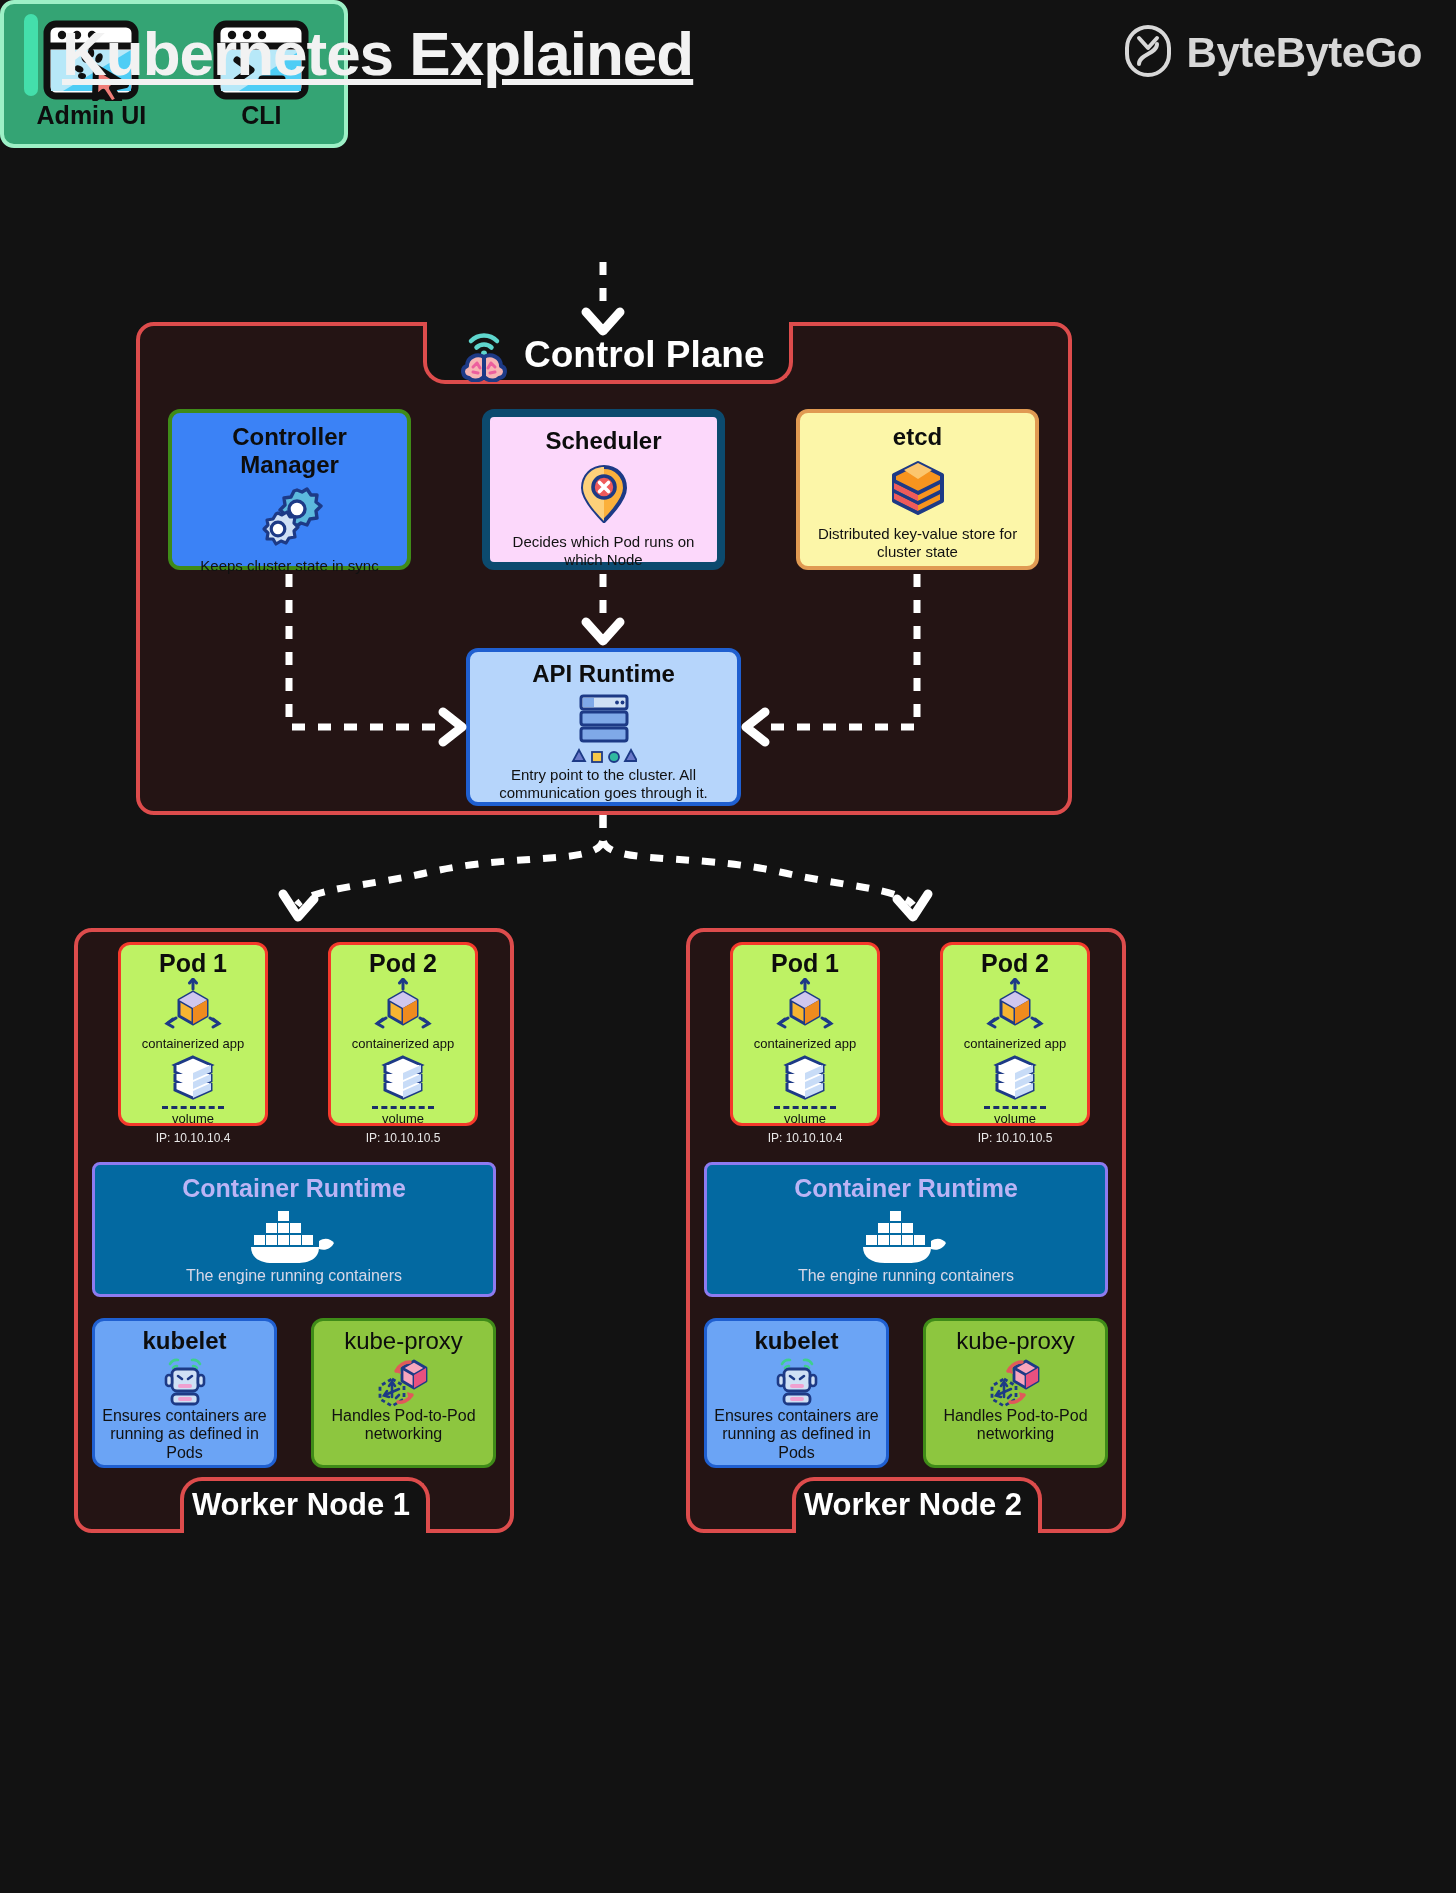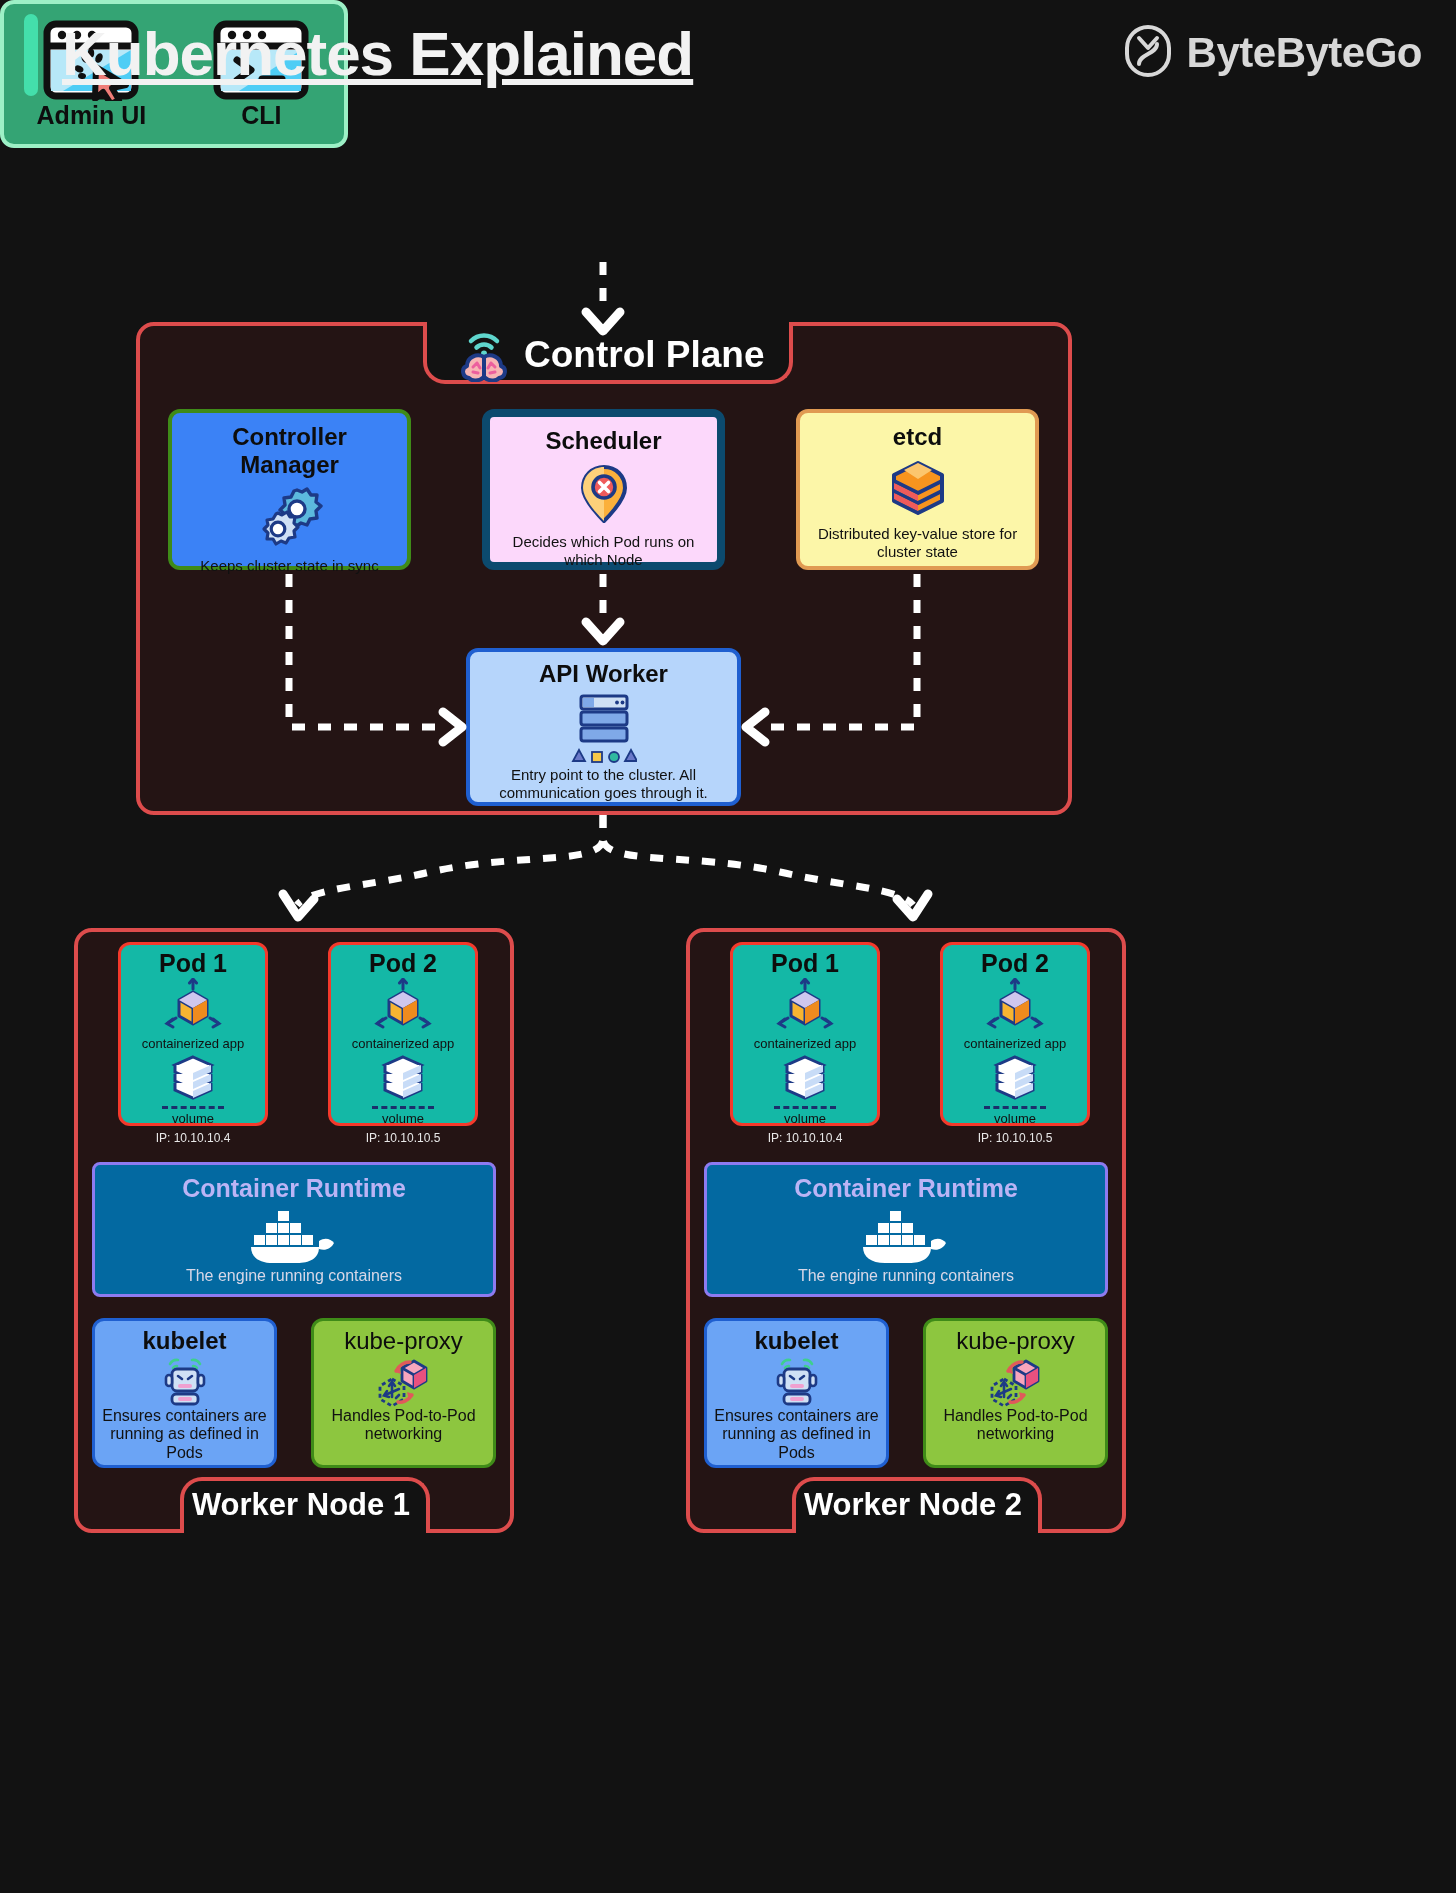--- a/index.html
+++ b/index.html
@@ -117,21 +117,21 @@
     border-top: 4px solid #dd4c4c; border-radius: 22px 22px 0 0;
   }
   .worker-label {
     position: absolute; height: 56px; display: flex;
     align-items: center; justify-content: center;
     font-size: 31px; font-weight: 700; color: #fff; white-space: nowrap;
   }
 
   
   .pod {
-    position: absolute; background: #14b8a6; border: 3px solid #f4392b;
+    position: absolute; background: #bef264; border: 3px solid #f4392b;
     border-radius: 12px; display: flex; flex-direction: column; align-items: center;
     padding-top: 4px;
   }
   .pod-title { font-size: 25px; font-weight: 700; color: #0d0d0d; }
   .pod-sub { font-size: 13px; color: #111; margin-top: 2px; }
   .vol-dash {
     width: 62px; border-top: 3px dashed #1b2f6b; margin-top: 5px; margin-bottom: 2px;
   }
   .vol-stem { width: 0; border-left: 3px dashed #1b2f6b; height: 10px; }
   .pod-ip {
@@ -290,21 +290,21 @@
         <path d="M9 34 L33 46 L57 34" fill="none" stroke="#1d3a86" stroke-width="4" stroke-linejoin="round"></path>
         <path d="M9 26 L9 32 L33 44 L33 38 Z" fill="#ef5b5b"></path>
         <path d="M9 36 L9 42 L33 54 L33 48 Z" fill="#ef5b5b"></path>
         <path d="M33 6 L47 13 L33 22 L19 13 Z" fill="#fcc66d"></path>
       </svg>
     </div>
     <div class="box-desc">Distributed key-value store for cluster state</div>
   </div>
 
   <div class="box api-box">
-    <div class="box-title">API Worker</div>
+    <div class="box-title">API Runtime</div>
     <div class="icon-slot" style="margin:4px 0 2px;">
       <svg width="60" height="54" viewBox="0 0 60 54">
         <rect x="7" y="4" width="46" height="13" rx="2.5" fill="#cfe0f5" stroke="#1d3a86" stroke-width="3"></rect>
         <rect x="9" y="6" width="11" height="9" fill="#7fa9e8"></rect>
         <circle cx="43" cy="10.5" r="1.9" fill="#1d3a86"></circle>
         <circle cx="48.5" cy="10.5" r="1.9" fill="#1d3a86"></circle>
         <rect x="7" y="20" width="46" height="13" rx="2.5" fill="#7fa9e8" stroke="#1d3a86" stroke-width="3"></rect>
         <rect x="7" y="36" width="46" height="13" rx="2.5" fill="#7fa9e8" stroke="#1d3a86" stroke-width="3"></rect>
       </svg>
     </div>

